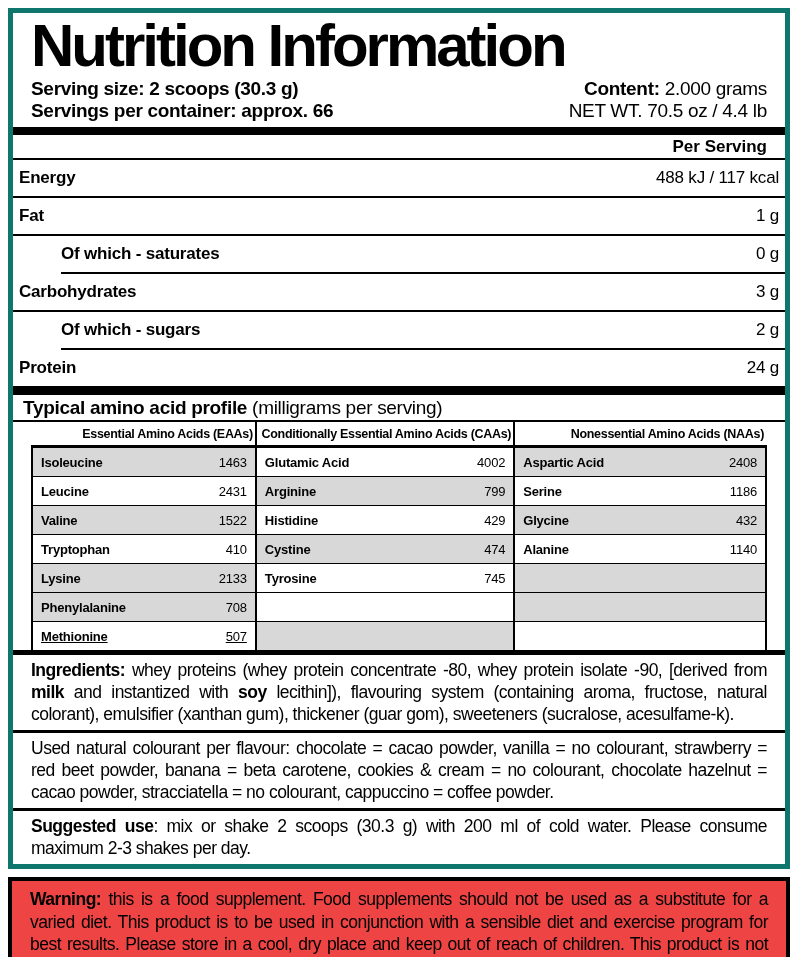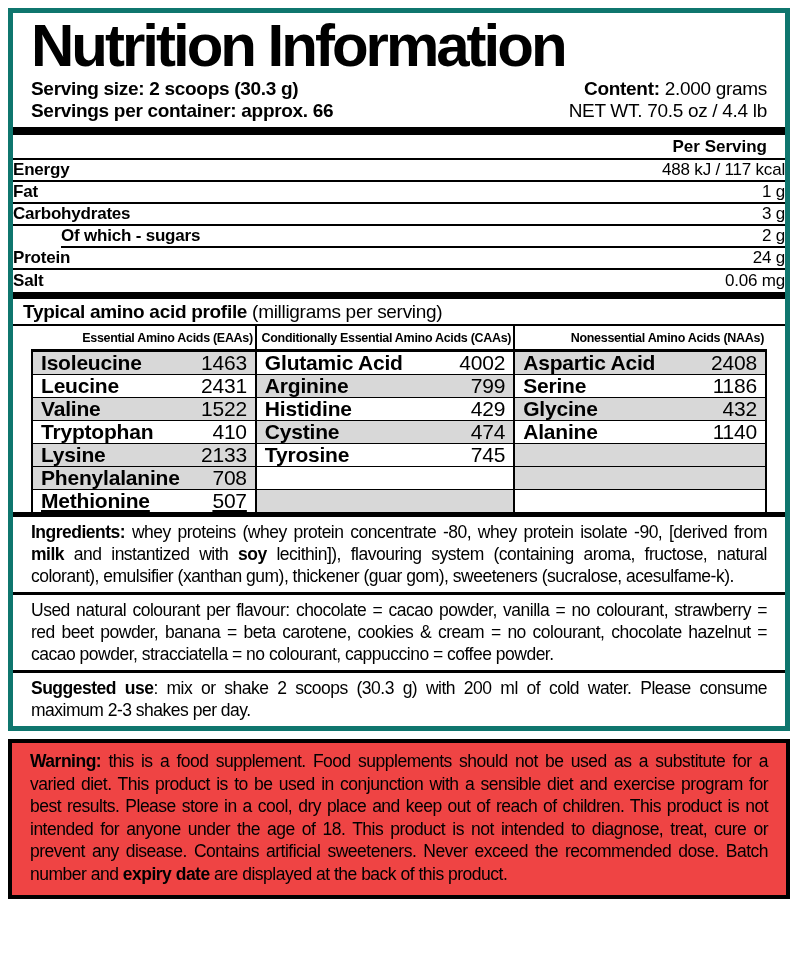--- a/index.html
+++ b/index.html
@@ -19,39 +19,39 @@
 
   .bar-thick { height: 8px; background: #000; }
   .bar-salt { height: 7px; background: #000; }
   .divider-5 { height: 5px; background: #000; }
   .divider-3 { height: 3px; background: #000; }
 
   .per-serving-row { border-bottom: 2px solid #000; text-align: right;
     padding: 2px 18px 1px 18px; font-weight: bold; font-size: 17px; line-height: 20px; }
 
   .nutrient-row { border-bottom: 2px solid #000; display: flex; justify-content: space-between;
-    align-items: center; height: 22px; padding: 0 0; font-size: 17px; letter-spacing: -0.2px; }
+    align-items: center; height: 38px; padding: 0 6px; font-size: 17px; letter-spacing: -0.2px; }
   .nutrient-row .nname { font-weight: bold; }
   .nutrient-row.sub { margin-left: 48px; padding-left: 0; }
   .nutrient-row.last { border-bottom: none; }
 
   .amino-heading { border-bottom: 2px solid #000; padding: 2px 18px 2px 10px;
     font-size: 19px; line-height: 21px; letter-spacing: -0.3px; }
   .amino-heading .hb { font-weight: bold; }
 
   table.amino { width: calc(100% - 36px); margin: 0 18px; border-collapse: collapse;
     table-layout: fixed; }
   table.amino th { border-bottom: 3px solid #000; font-size: 12.5px; letter-spacing: -0.3px;
     font-weight: bold; text-align: right; padding: 5px 2px 4px 2px; }
   table.amino th + th { border-left: 2px solid #000; }
   table.amino td { border: 2px solid #000; border-top-width: 1px; border-bottom-width: 1px;
     padding: 0 8px; }
   table.amino tr.lastrow td { border-bottom: none; text-decoration: underline; }
   table.amino td .cell { display: flex; justify-content: space-between; align-items: center;
-    height: 22px; font-size: 21px; letter-spacing: -0.2px; }
+    height: 28px; font-size: 13px; letter-spacing: -0.2px; }
   table.amino td .an { font-weight: bold; }
   table.amino td.sh { background: #d8d8d8; }
 
   .para { padding: 4px 18px 5px 18px; font-size: 17.5px; line-height: 22px;
     letter-spacing: -0.5px; text-align: justify; }
   .warning-box .para { padding: 2px 0 2px 0; font-size: 17.5px; line-height: 22.5px; }
 </style>
 </head>
 <body>
 
@@ -75,35 +75,35 @@
   <div class="per-serving-row">Per Serving</div>
 
   <div class="nutrient-row">
     <span class="nname">Energy</span>
     <span class="nvalue">488 kJ / 117 kcal</span>
   </div>
   <div class="nutrient-row">
     <span class="nname">Fat</span>
     <span class="nvalue">1 g</span>
   </div>
+  <div class="nutrient-row sub">
+    <span class="nname">Of which - saturates</span>
+    <span class="nvalue">0 g</span>
+  </div>
   <div class="nutrient-row">
     <span class="nname">Carbohydrates</span>
     <span class="nvalue">3 g</span>
   </div>
   <div class="nutrient-row sub">
     <span class="nname">Of which - sugars</span>
     <span class="nvalue">2 g</span>
   </div>
   <div class="nutrient-row">
     <span class="nname">Protein</span>
     <span class="nvalue">24 g</span>
-  </div>
-  <div class="nutrient-row last">
-    <span class="nname">Salt</span>
-    <span class="nvalue">0.06 mg</span>
   </div>
 
   <div class="bar-salt"></div>
 
   <div class="amino-heading">
     <span class="hb">Typical amino acid profile</span><span> (milligrams per serving)</span>
   </div>
 
   <table class="amino">
     <colgroup>

